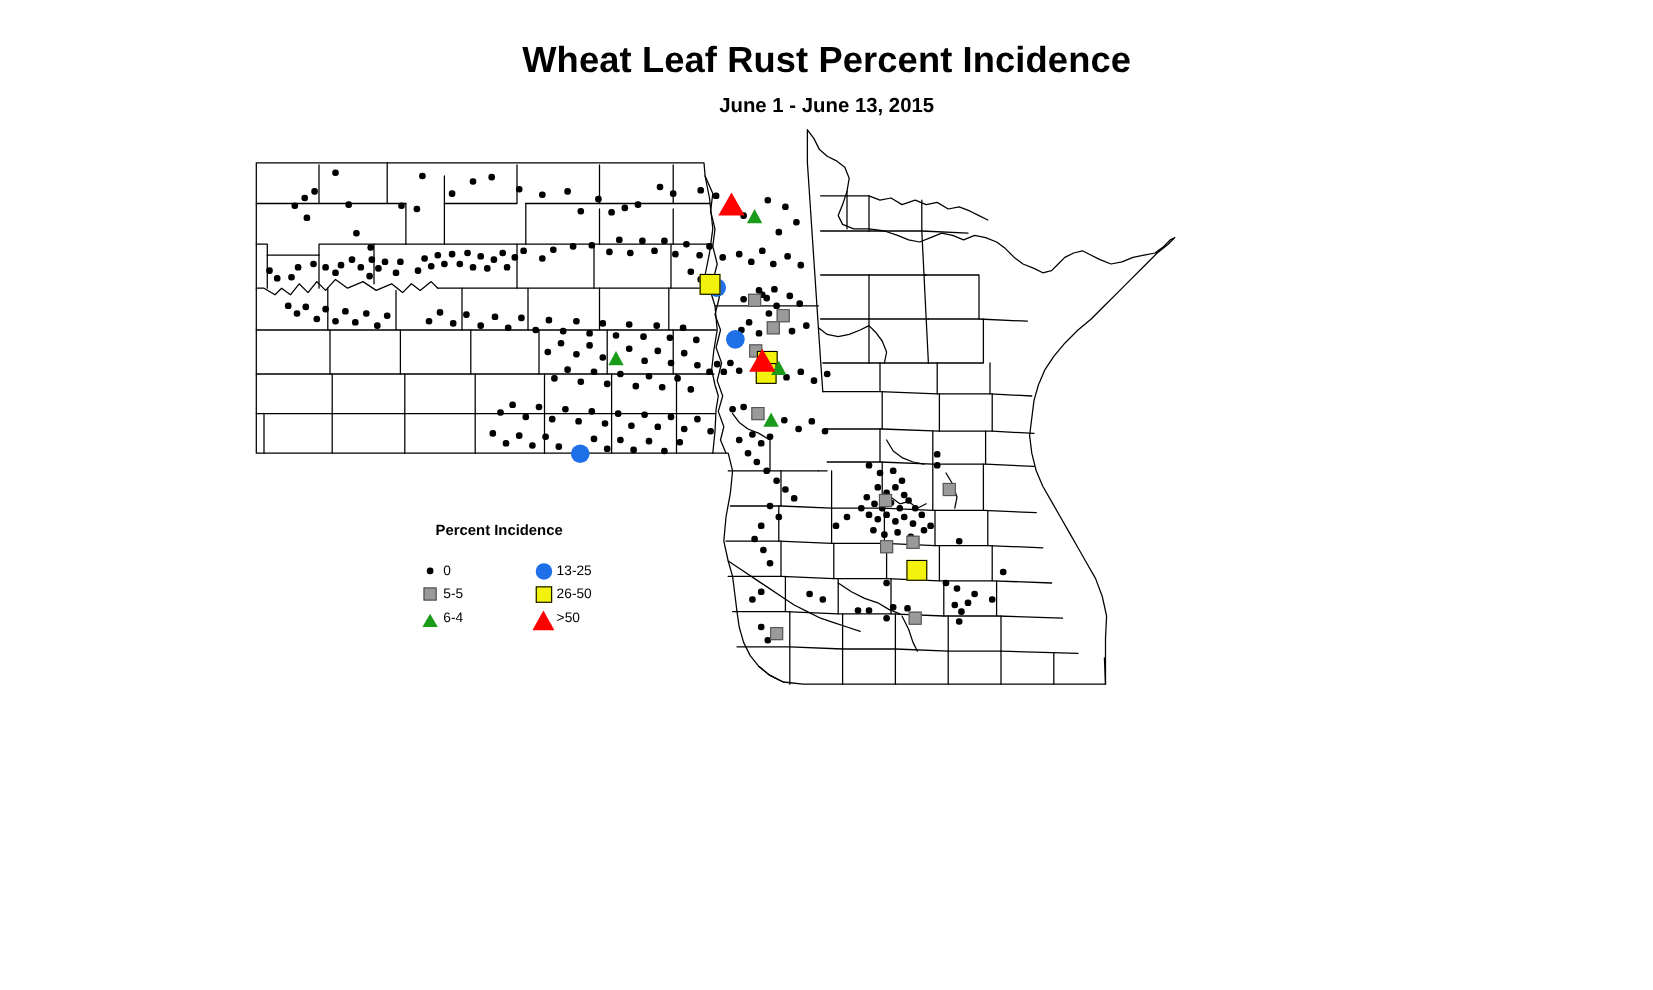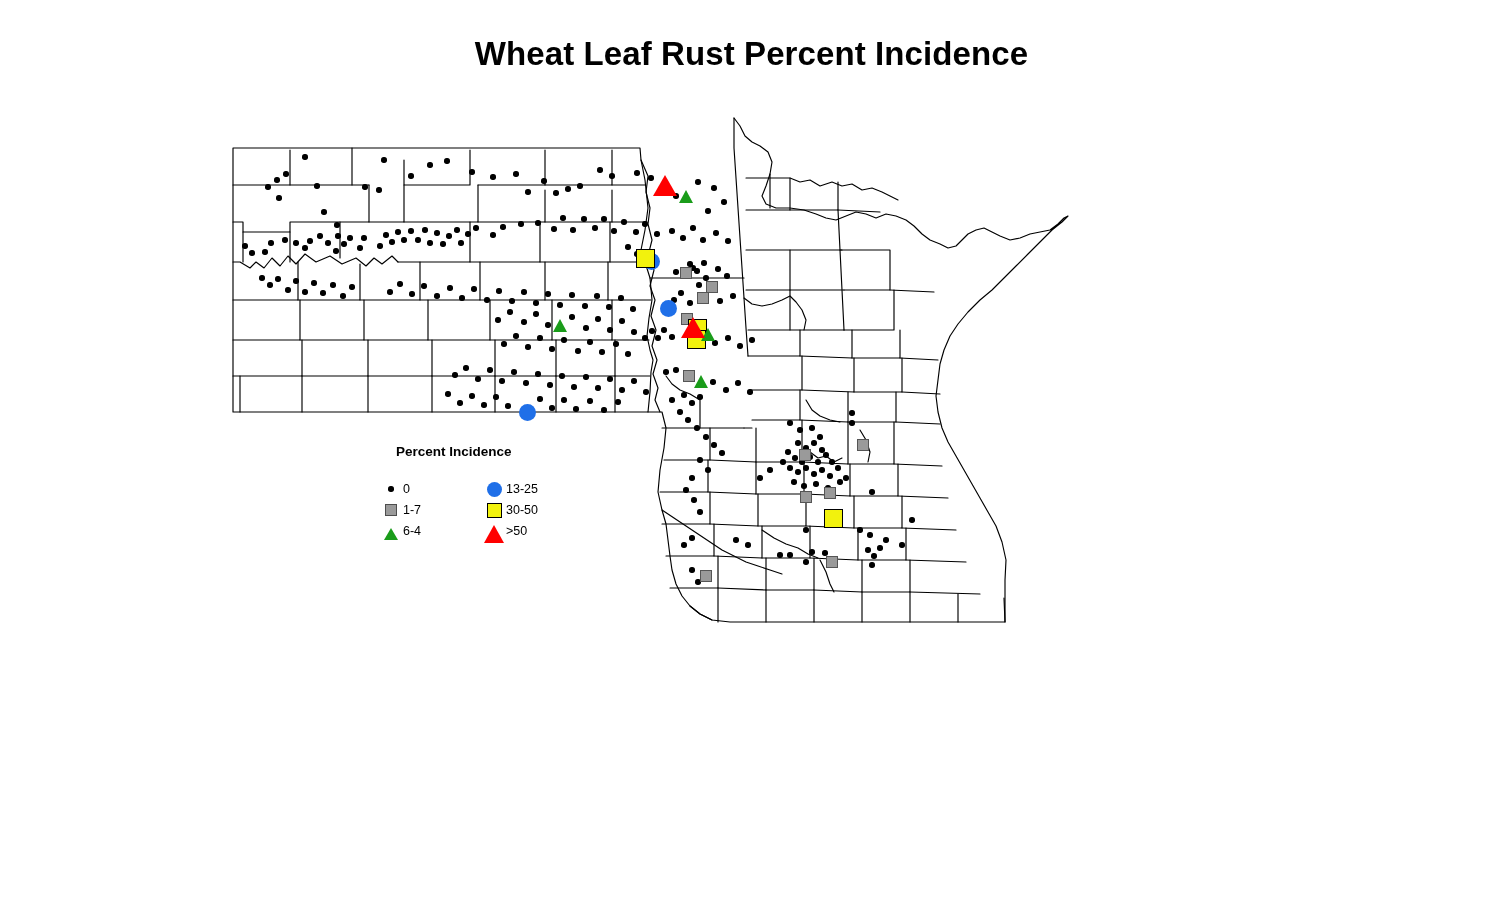--- a/index.html
+++ b/index.html
@@ -11,21 +11,21 @@
   
   #title-block{position:absolute;left:0;top:0;width:1503px;text-align:center;}
   #main-title{font-size:33px;font-weight:bold;letter-spacing:.1px;margin-top:37px;line-height:1;}
   #sub-title{font-size:18.5px;font-weight:bold;margin-top:17px;line-height:1;}
 
   
   #map-wrap{position:absolute;left:0;top:0;width:1503px;height:900px;}
   #map-svg{position:absolute;left:0;top:0;}
 
   
-  #legend{position:absolute;left:381px;top:444px;width:200px;height:110px;}
+  #legend{position:absolute;left:381px;top:474px;width:200px;height:110px;}
   #legend-title{font-size:13.5px;font-weight:bold;position:absolute;left:15px;top:0px;white-space:nowrap;}
   .leg-row{position:absolute;height:20px;}
   .leg-sym{position:absolute;left:0;top:0;width:20px;height:20px;}
   .leg-lbl{position:absolute;left:22px;top:2px;font-size:12.5px;line-height:16px;white-space:nowrap;}
 
   
   .sym-dot{position:absolute;border-radius:50%;background:#000;}
   .sym-sq{position:absolute;background:#9a9a9a;border:1.4px solid #4d4d4d;box-sizing:border-box;}
   .sym-tri{position:absolute;width:0;height:0;border-style:solid;border-color:transparent;}
   .sym-circ{position:absolute;border-radius:50%;background:#1f6fe8;}
@@ -39,20 +39,21 @@
   .mk-blue{border-radius:50%;background:#1f6fe8;}
   .mk-tri{width:0;height:0;border-style:solid;border-color:transparent;background:none;}
 </style>
 </head>
 <body>
 
 <div id="page">
 
   <div id="title-block">
     <div id="main-title">Wheat Leaf Rust Percent Incidence</div>
+    <div id="sub-title">June 1 - June 13, 2015</div>
   </div>
 
   <div id="map-wrap">
     <svg id="map-svg" width="1503" height="900" viewBox="0 0 1503 900">
       <g fill="none" stroke="#000" stroke-width="1.15" stroke-linejoin="round" stroke-linecap="round">
 
         <path d="M233,148 L640,148 L641,160 L645,180 L648,208 L645,230 L641,250 L645,262 L650,278
                  L652,300 L649,318 L647,336 L650,350 L653,360 L651,372 L650,392 L648,412
                  L233,412 Z"></path>
 
@@ -519,39 +520,39 @@
         <div class="leg-row" style="left: 0px; top: 35px; width: 95px;">
           <span class="leg-sym">
             <span class="sym-dot" style="width: 5.4px; height: 5.4px; left: 7.3px; top: 7.3px; background: rgb(0, 0, 0);"></span>
           </span>
           <span class="leg-lbl">0</span>
         </div>
         <div class="leg-row" style="left: 0px; top: 56px; width: 95px;">
           <span class="leg-sym">
             <span class="sym-sq" style="width: 12px; height: 12px; left: 4px; top: 4px;"></span>
           </span>
-          <span class="leg-lbl">1-7</span>
+          <span class="leg-lbl">5-5</span>
         </div>
         <div class="leg-row" style="left: 0px; top: 77px; width: 95px;">
           <span class="leg-sym">
             <span class="sym-tri" style="border-left-width: 7.5px; border-right-width: 7.5px; border-bottom-width: 12.9px; border-bottom-color: rgb(26, 156, 26); left: 2.5px; top: 3.55px;"></span>
           </span>
           <span class="leg-lbl">6-4</span>
         </div>
         <div class="leg-row" style="left: 103px; top: 35px; width: 95px;">
           <span class="leg-sym">
             <span class="sym-circ" style="width: 15px; height: 15px; left: 2.5px; top: 2.5px; background: rgb(31, 111, 232);"></span>
           </span>
           <span class="leg-lbl">13-25</span>
         </div>
         <div class="leg-row" style="left: 103px; top: 56px; width: 95px;">
           <span class="leg-sym">
             <span class="sym-ysq" style="width: 15px; height: 15px; left: 2.5px; top: 2.5px;"></span>
           </span>
-          <span class="leg-lbl">30-50</span>
+          <span class="leg-lbl">26-50</span>
         </div>
         <div class="leg-row" style="left: 103px; top: 77px; width: 95px;">
           <span class="leg-sym">
             <span class="sym-tri" style="border-left-width: 10.5px; border-right-width: 10.5px; border-bottom-width: 18.06px; border-bottom-color: rgb(255, 0, 0); left: -0.5px; top: 0.97px;"></span>
           </span>
           <span class="leg-lbl">&gt;50</span>
         </div>
       </div>
   </div>
 

